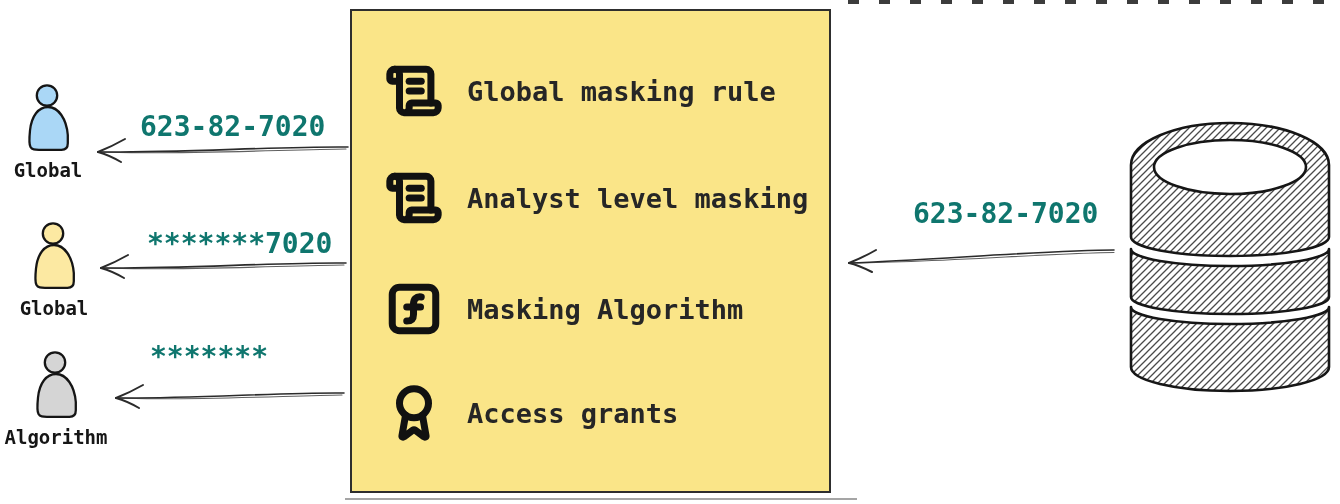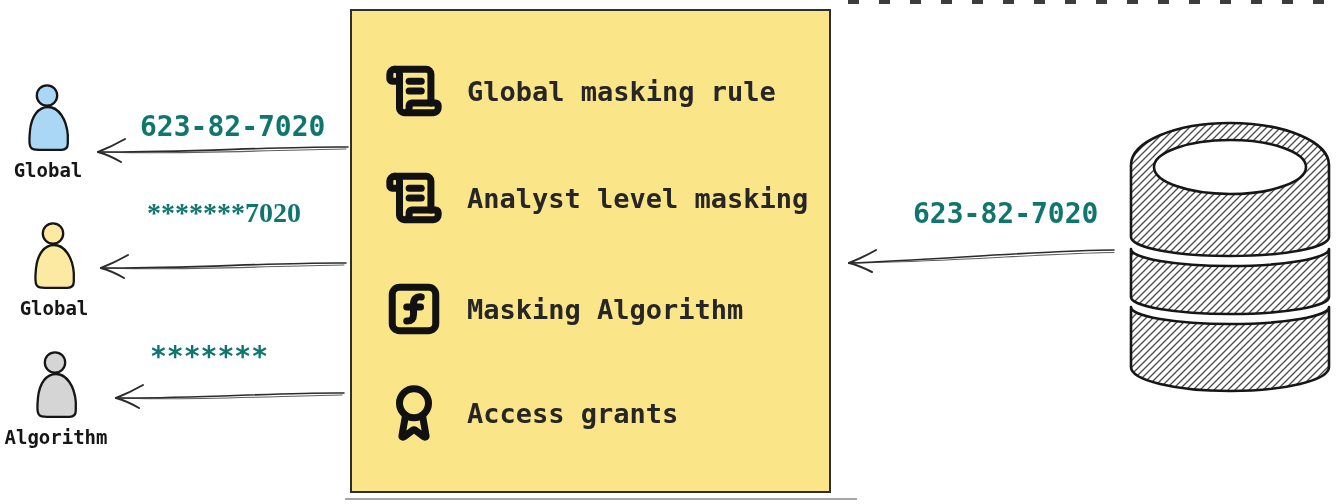--- a/index.html
+++ b/index.html
@@ -14,21 +14,21 @@
   
   .user { position:absolute; width:120px; display:flex; flex-direction:column; align-items:center; gap:3px; }
   .user svg { width:50px; height:72px; display:block; }
   .user-label { font-size:19px; font-weight:bold; color:#161616; white-space:nowrap; }
   .user-analyst   { left:-12px; top:84px; }
   .user-support   { left:-6px;  top:222px; }
   .user-developer { left:-4px;  top:351px; }
   
   .value { position:absolute; font-size:28px; font-weight:bold; white-space:nowrap; color:#0f766e; }
   .v1 { left:140px; top:110px; }
-  .v2 { left:147px; top:197px;font-family:Liberation Serif, serif; }
+  .v2 { left:147px; top:227px; }
   .v3 { left:150px; top:340px; }
   .v4 { left:913px; top:197px; }
   
   .arrow { position:absolute; overflow:visible; }
   .arrow path { fill:none; stroke:#2b2b2b; stroke-linecap:round; }
   .arrow .main  { stroke-width:1.6; }
   .arrow .main2 { stroke-width:1.1; opacity:.75; }
   .arrow .head  { stroke-width:2; }
   .a1 { left:90px;  top:132px; }
   .a2 { left:93px;  top:248px; }

